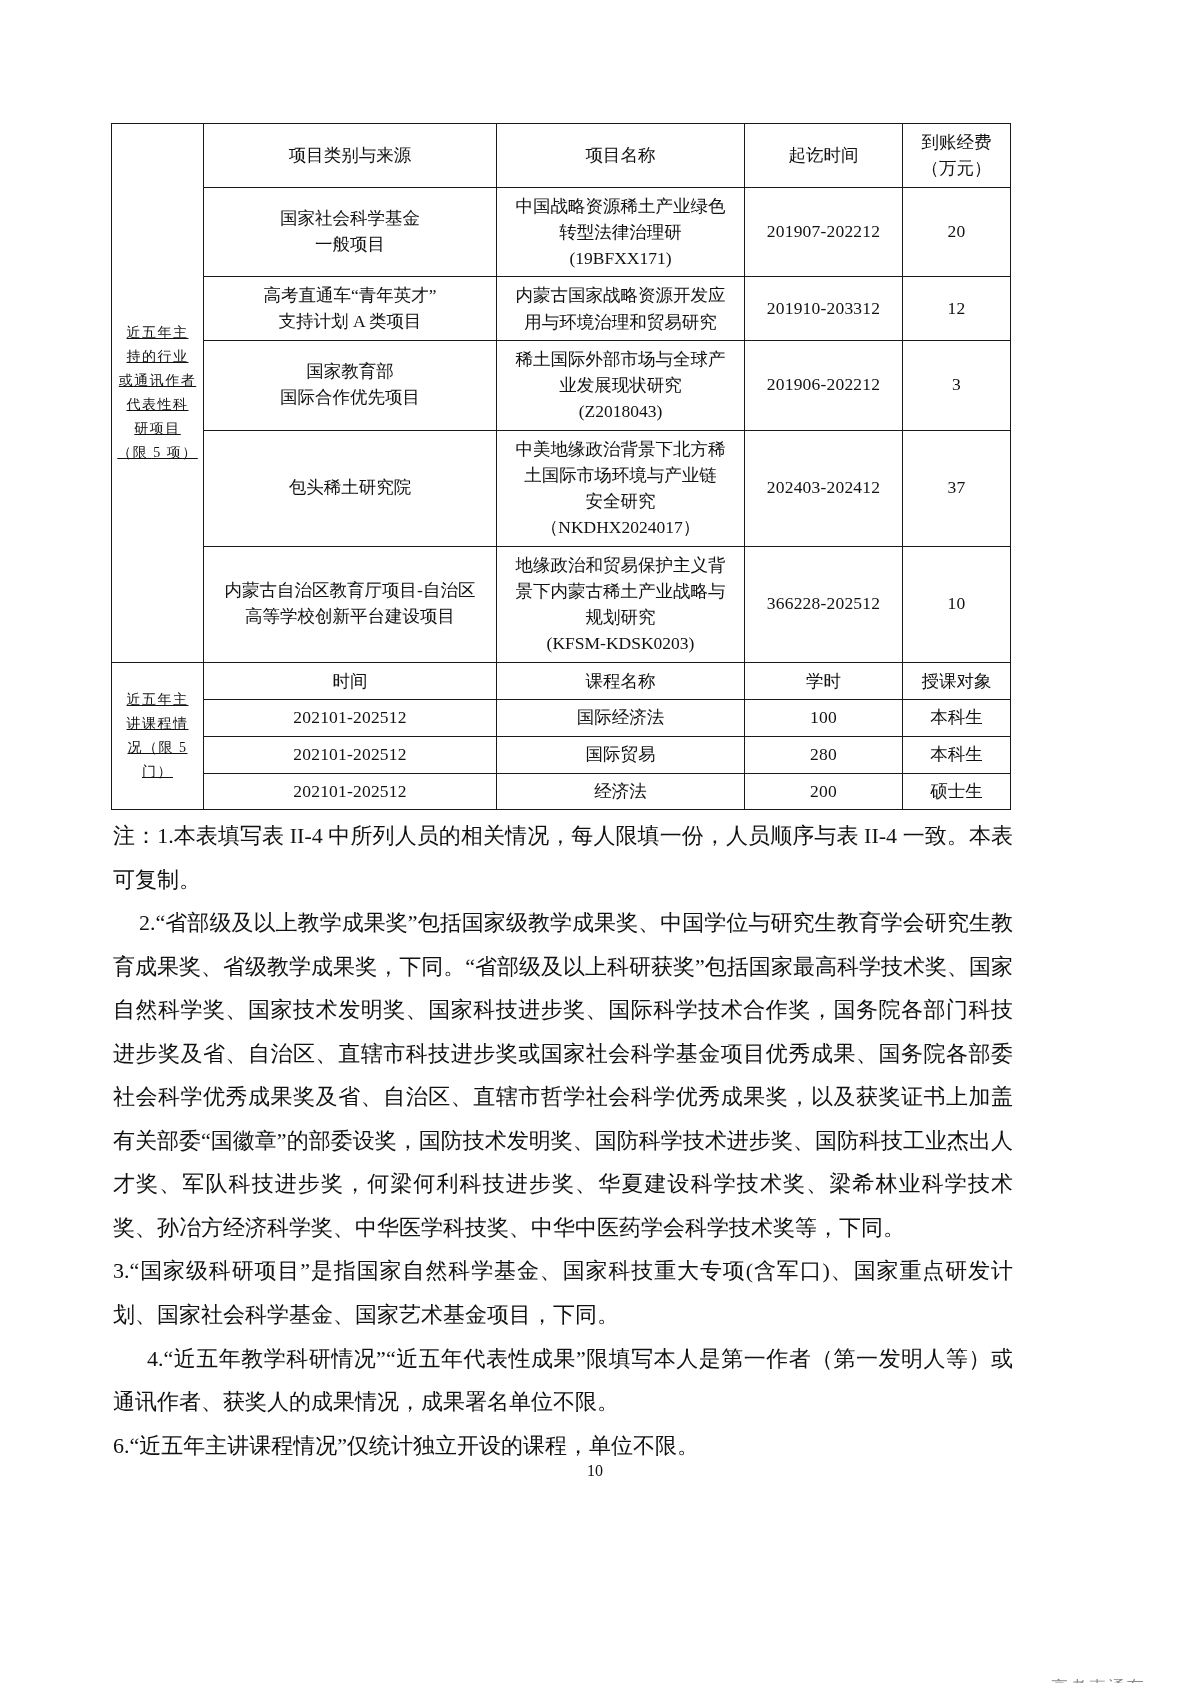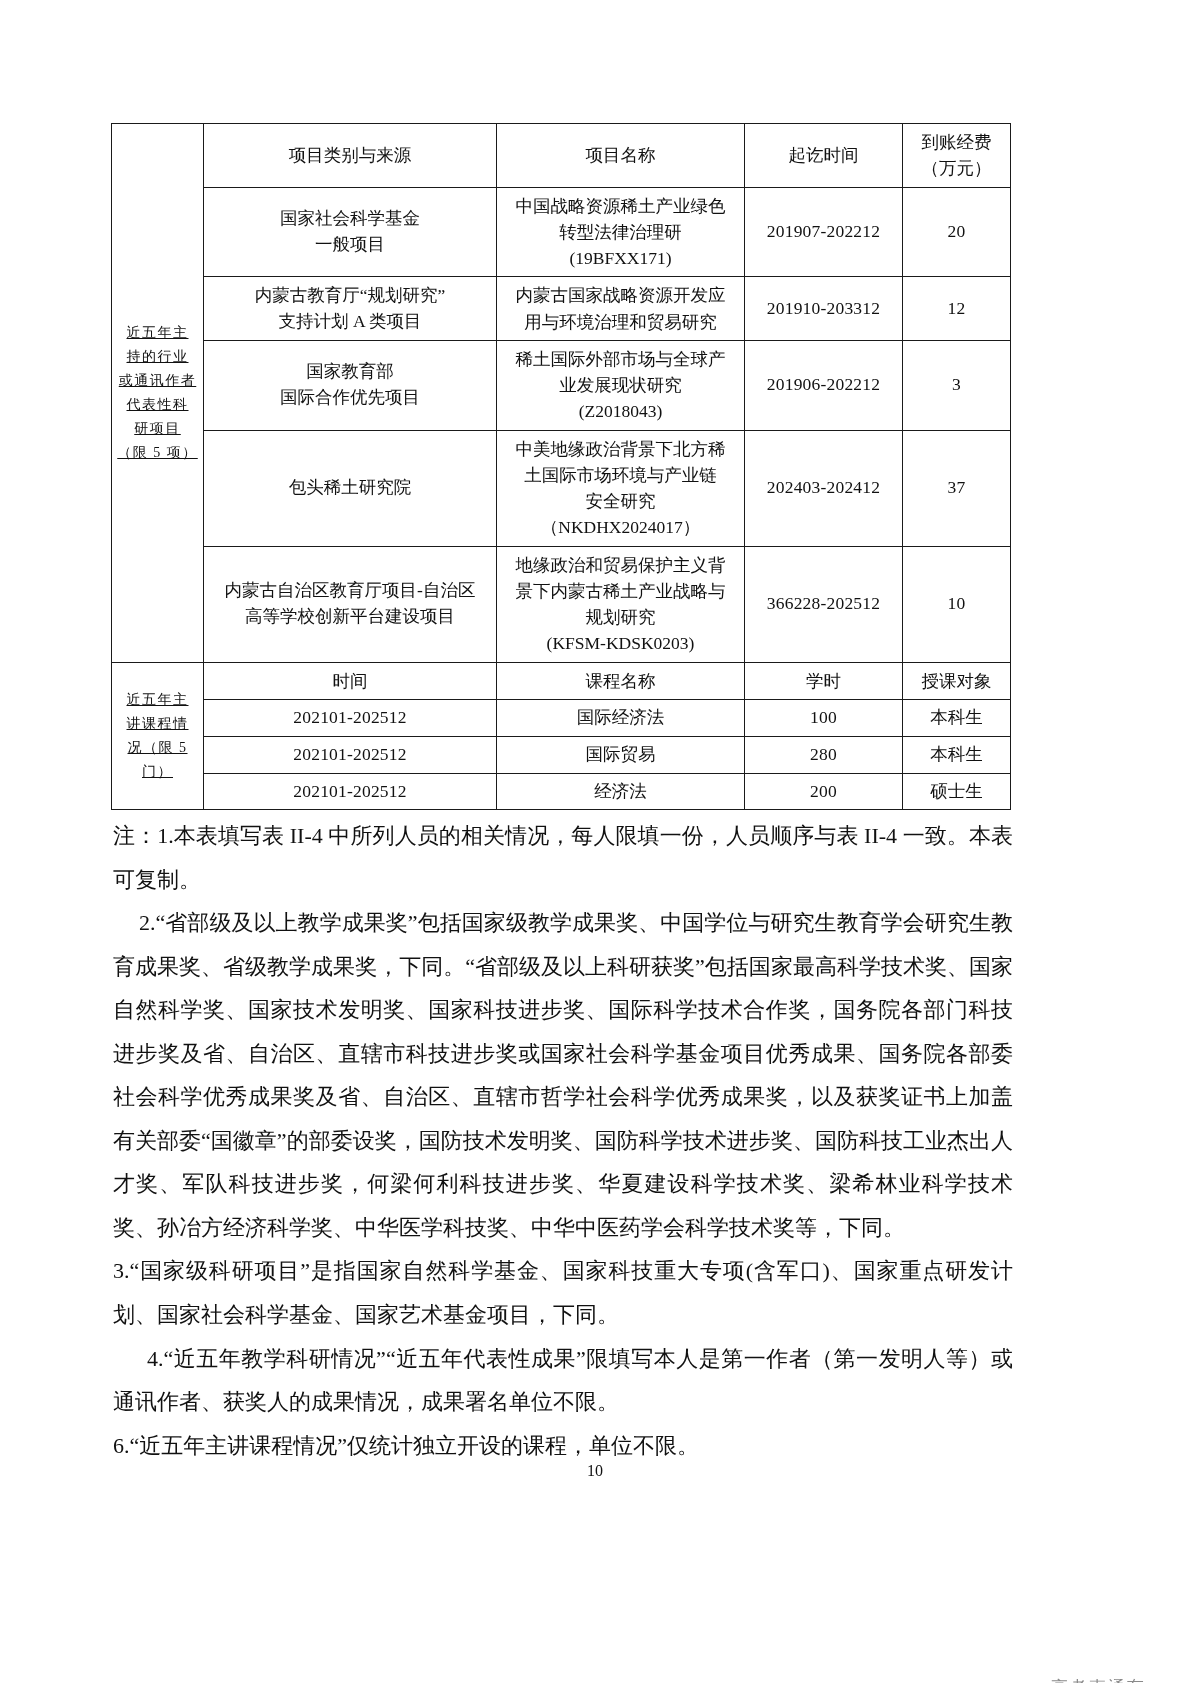--- a/index.html
+++ b/index.html
@@ -152,21 +152,21 @@
             <div>中国战略资源稀土产业绿色</div>
             <div>转型法律治理研</div>
             <div>(19BFXX171)</div>
           </td>
           <td class="mono-num">201907-202212</td>
           <td class="mono-num">20</td>
         </tr>
 
         <tr>
           <td class="cell-lines">
-            <div>内蒙古教育厅“规划研究”</div>
+            <div>高考直通车“青年英才”</div>
             <div>支持计划 A 类项目</div>
           </td>
           <td class="cell-lines nm">
             <div>内蒙古国家战略资源开发应</div>
             <div>用与环境治理和贸易研究</div>
           </td>
           <td class="mono-num">201910-203312</td>
           <td class="mono-num">12</td>
         </tr>
 

